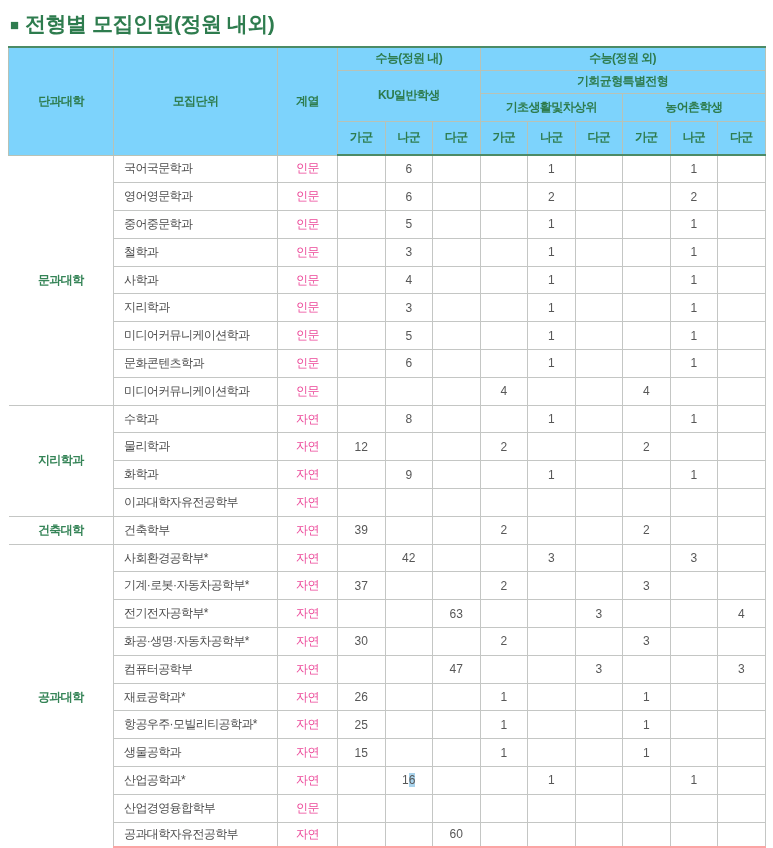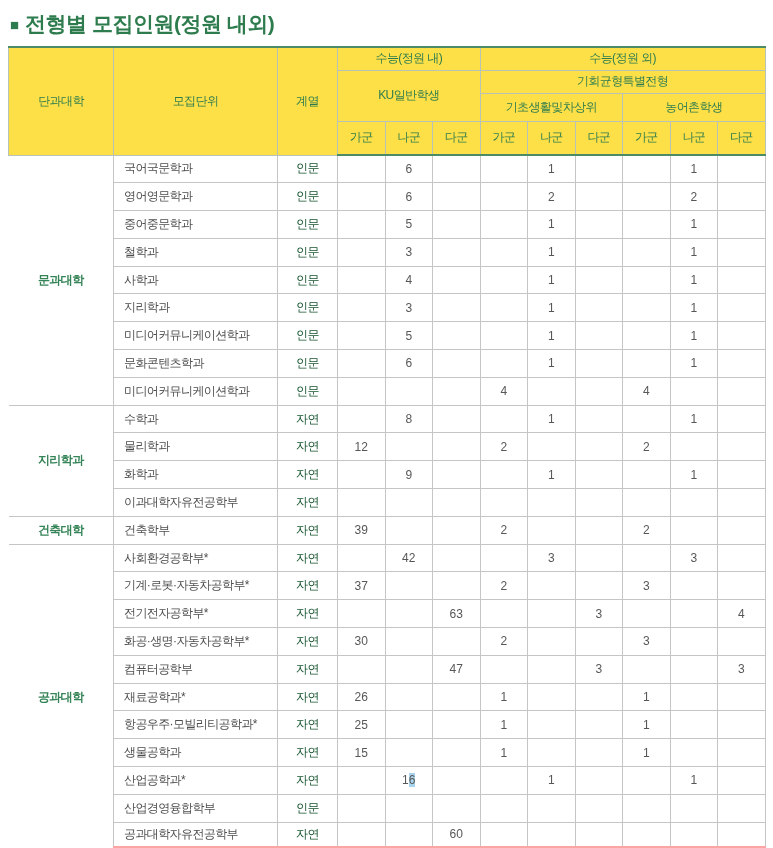--- a/index.html
+++ b/index.html
@@ -41,23 +41,23 @@
   }
   th, td {
     border: 1px solid #c4c6c4;
     text-align: center;
     vertical-align: middle;
     font-size: 12px;
     overflow: hidden;
     white-space: nowrap;
   }
   thead th {
-    background: #fde047;
+    background: #7dd3fc;
     color: #2e7c4e;
-    font-weight: normal;
+    font-weight: bold;
     letter-spacing: -0.6px;
     border-color: #b8c2b6;
   }
   thead tr.h-row-a th { height: 23px; }
   thead tr.h-row-b th { height: 23px; }
   thead tr.h-row-c th { height: 28px; }
   thead tr.h-row-d th { height: 34px; }
   thead tr:first-child th { border-top: 2px solid #4c8b66; }
   thead th.left-head { border-left: 1px solid #b8c2b6; }
   thead tr.h-row-d th { border-bottom: 2px solid #4c8b66; }
@@ -68,21 +68,21 @@
     font-weight: bold;
     letter-spacing: -0.6px;
     border-left: 0;
   }
   tbody td.unit-cell {
     text-align: left;
     padding-left: 10px;
     color: #4d4d4d;
     letter-spacing: -0.6px;
   }
-  tbody td.track-cell { color: #14532d; letter-spacing: -0.6px; }
+  tbody td.track-cell { color: #ec4899; letter-spacing: -0.6px; }
   tbody tr.group-start td { border-top: 1px solid #85b694; margin-top: 16px; }
   tbody tr:last-child td { border-bottom: 8px solid #fca5a5; }
 
   .sel-highlight {
     background: #a9d3ec;
   }
 </style>
 </head>
 <body>
 

